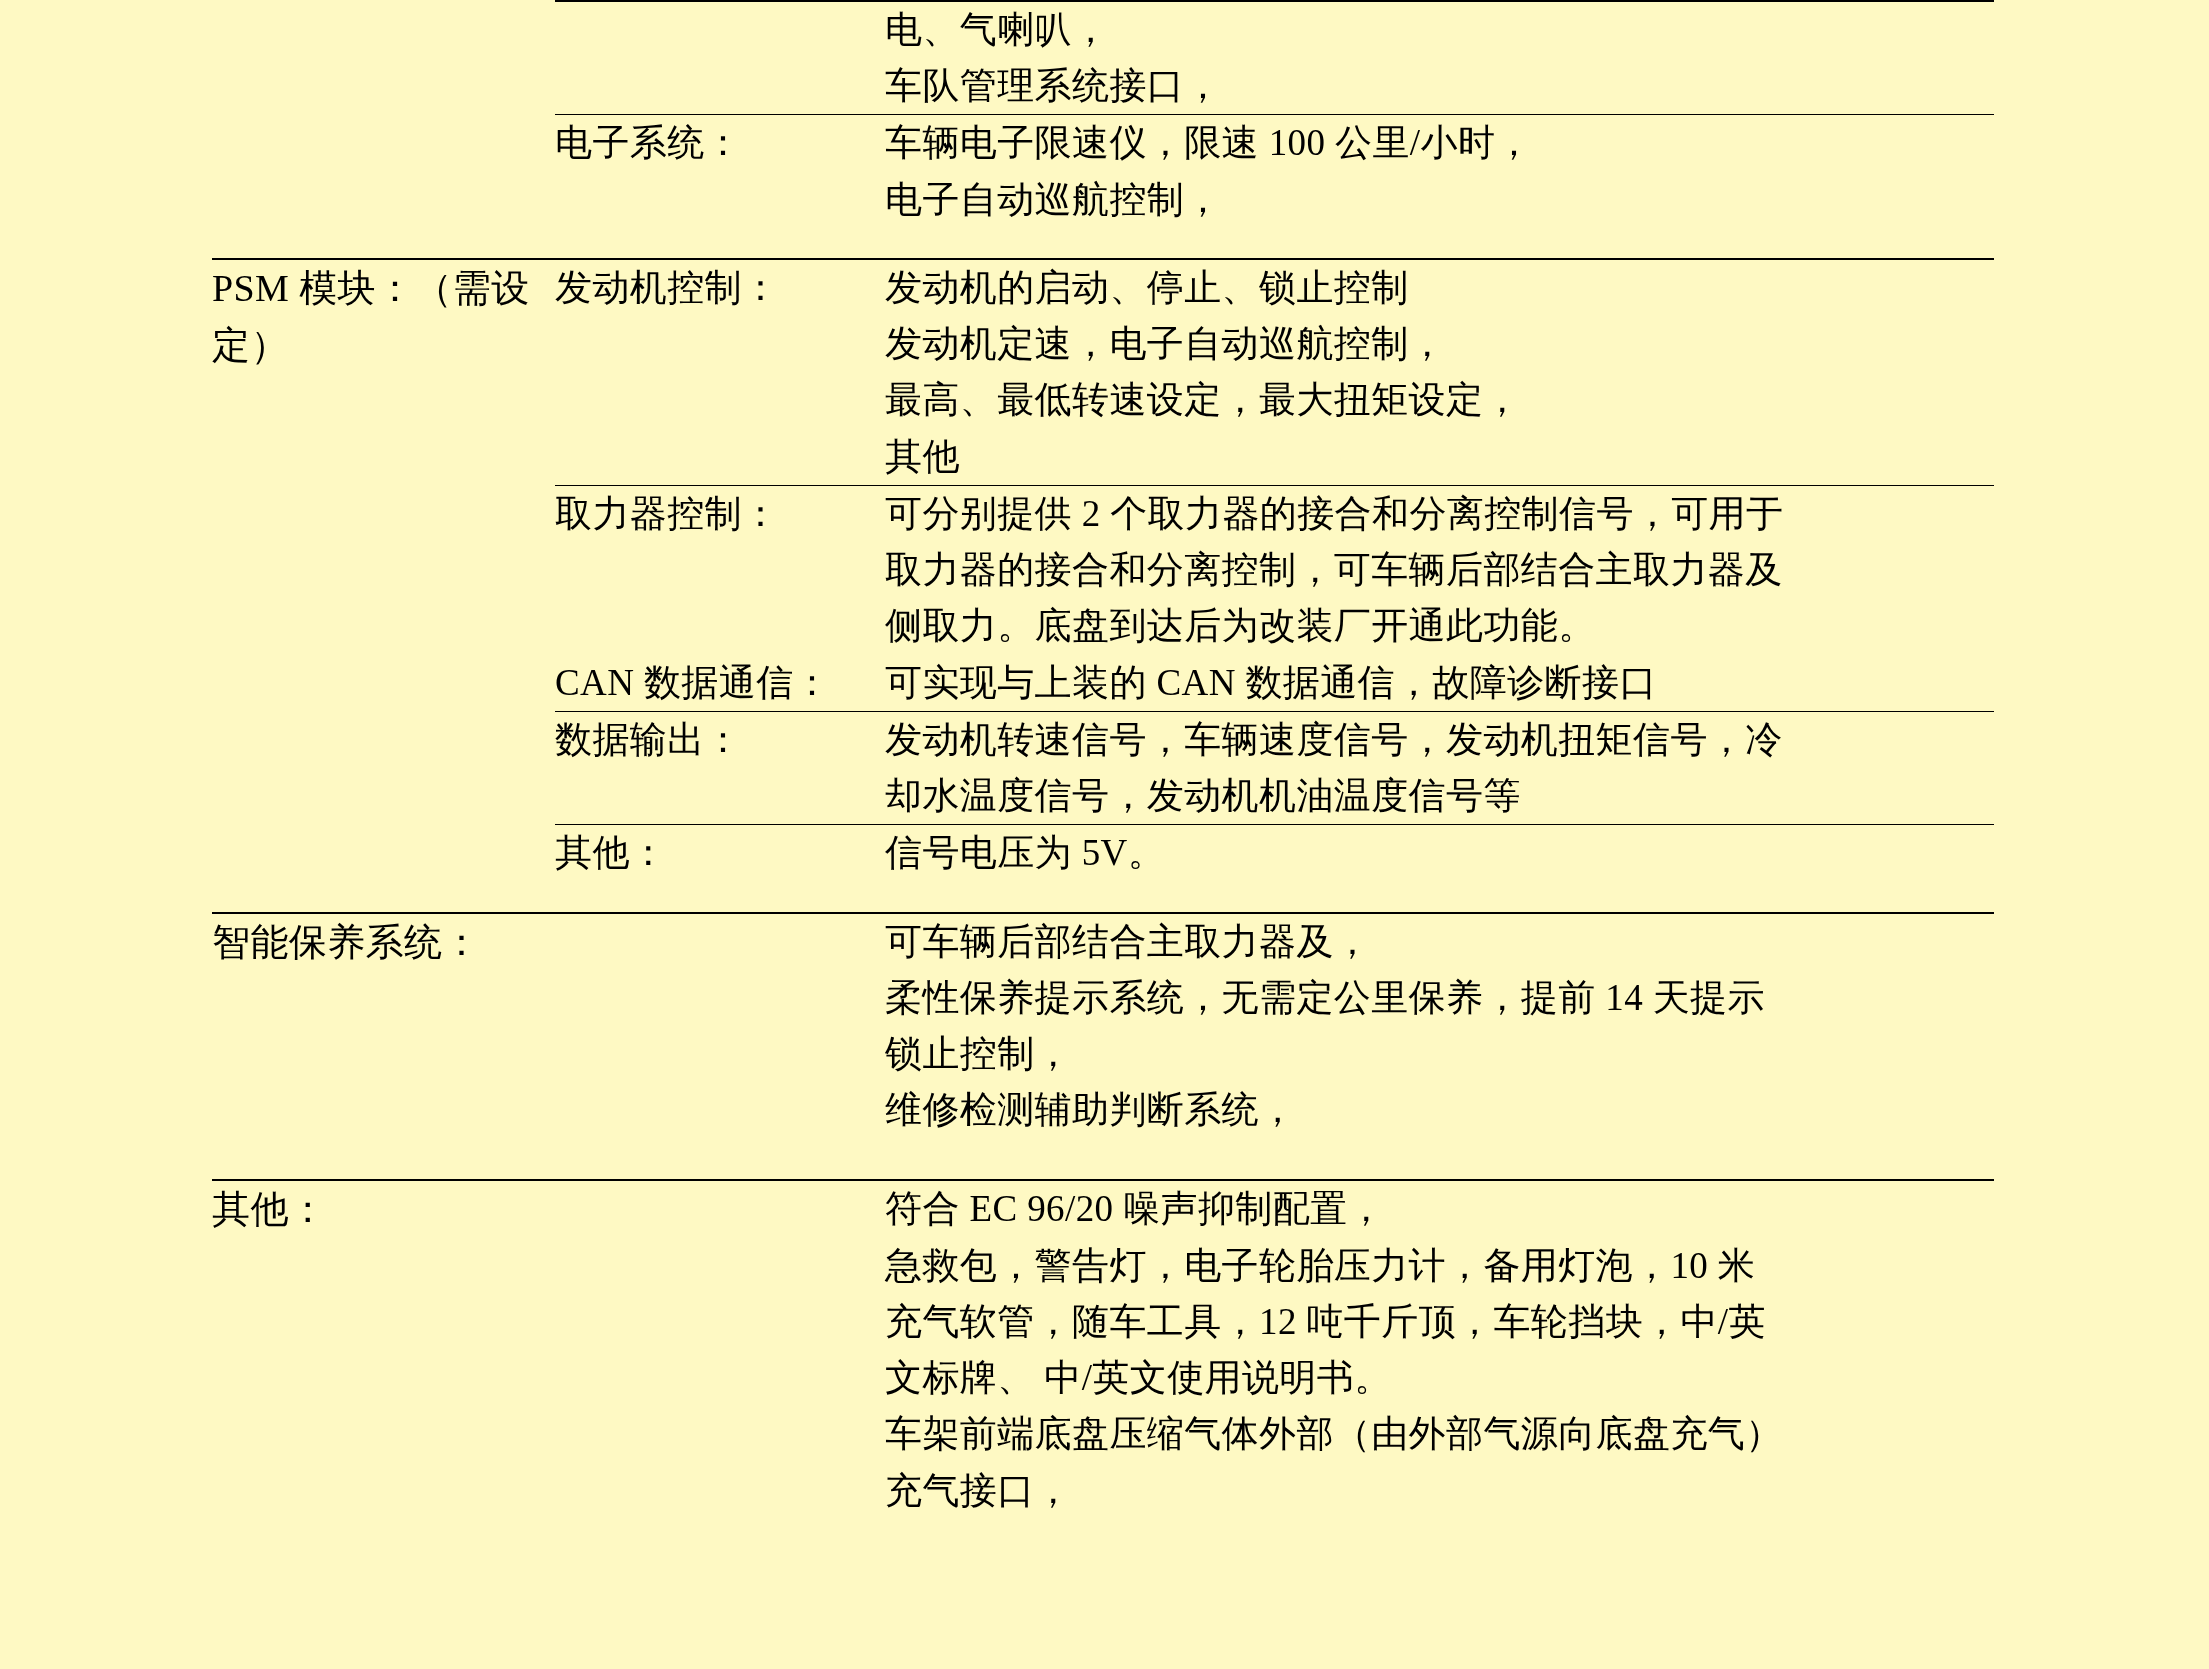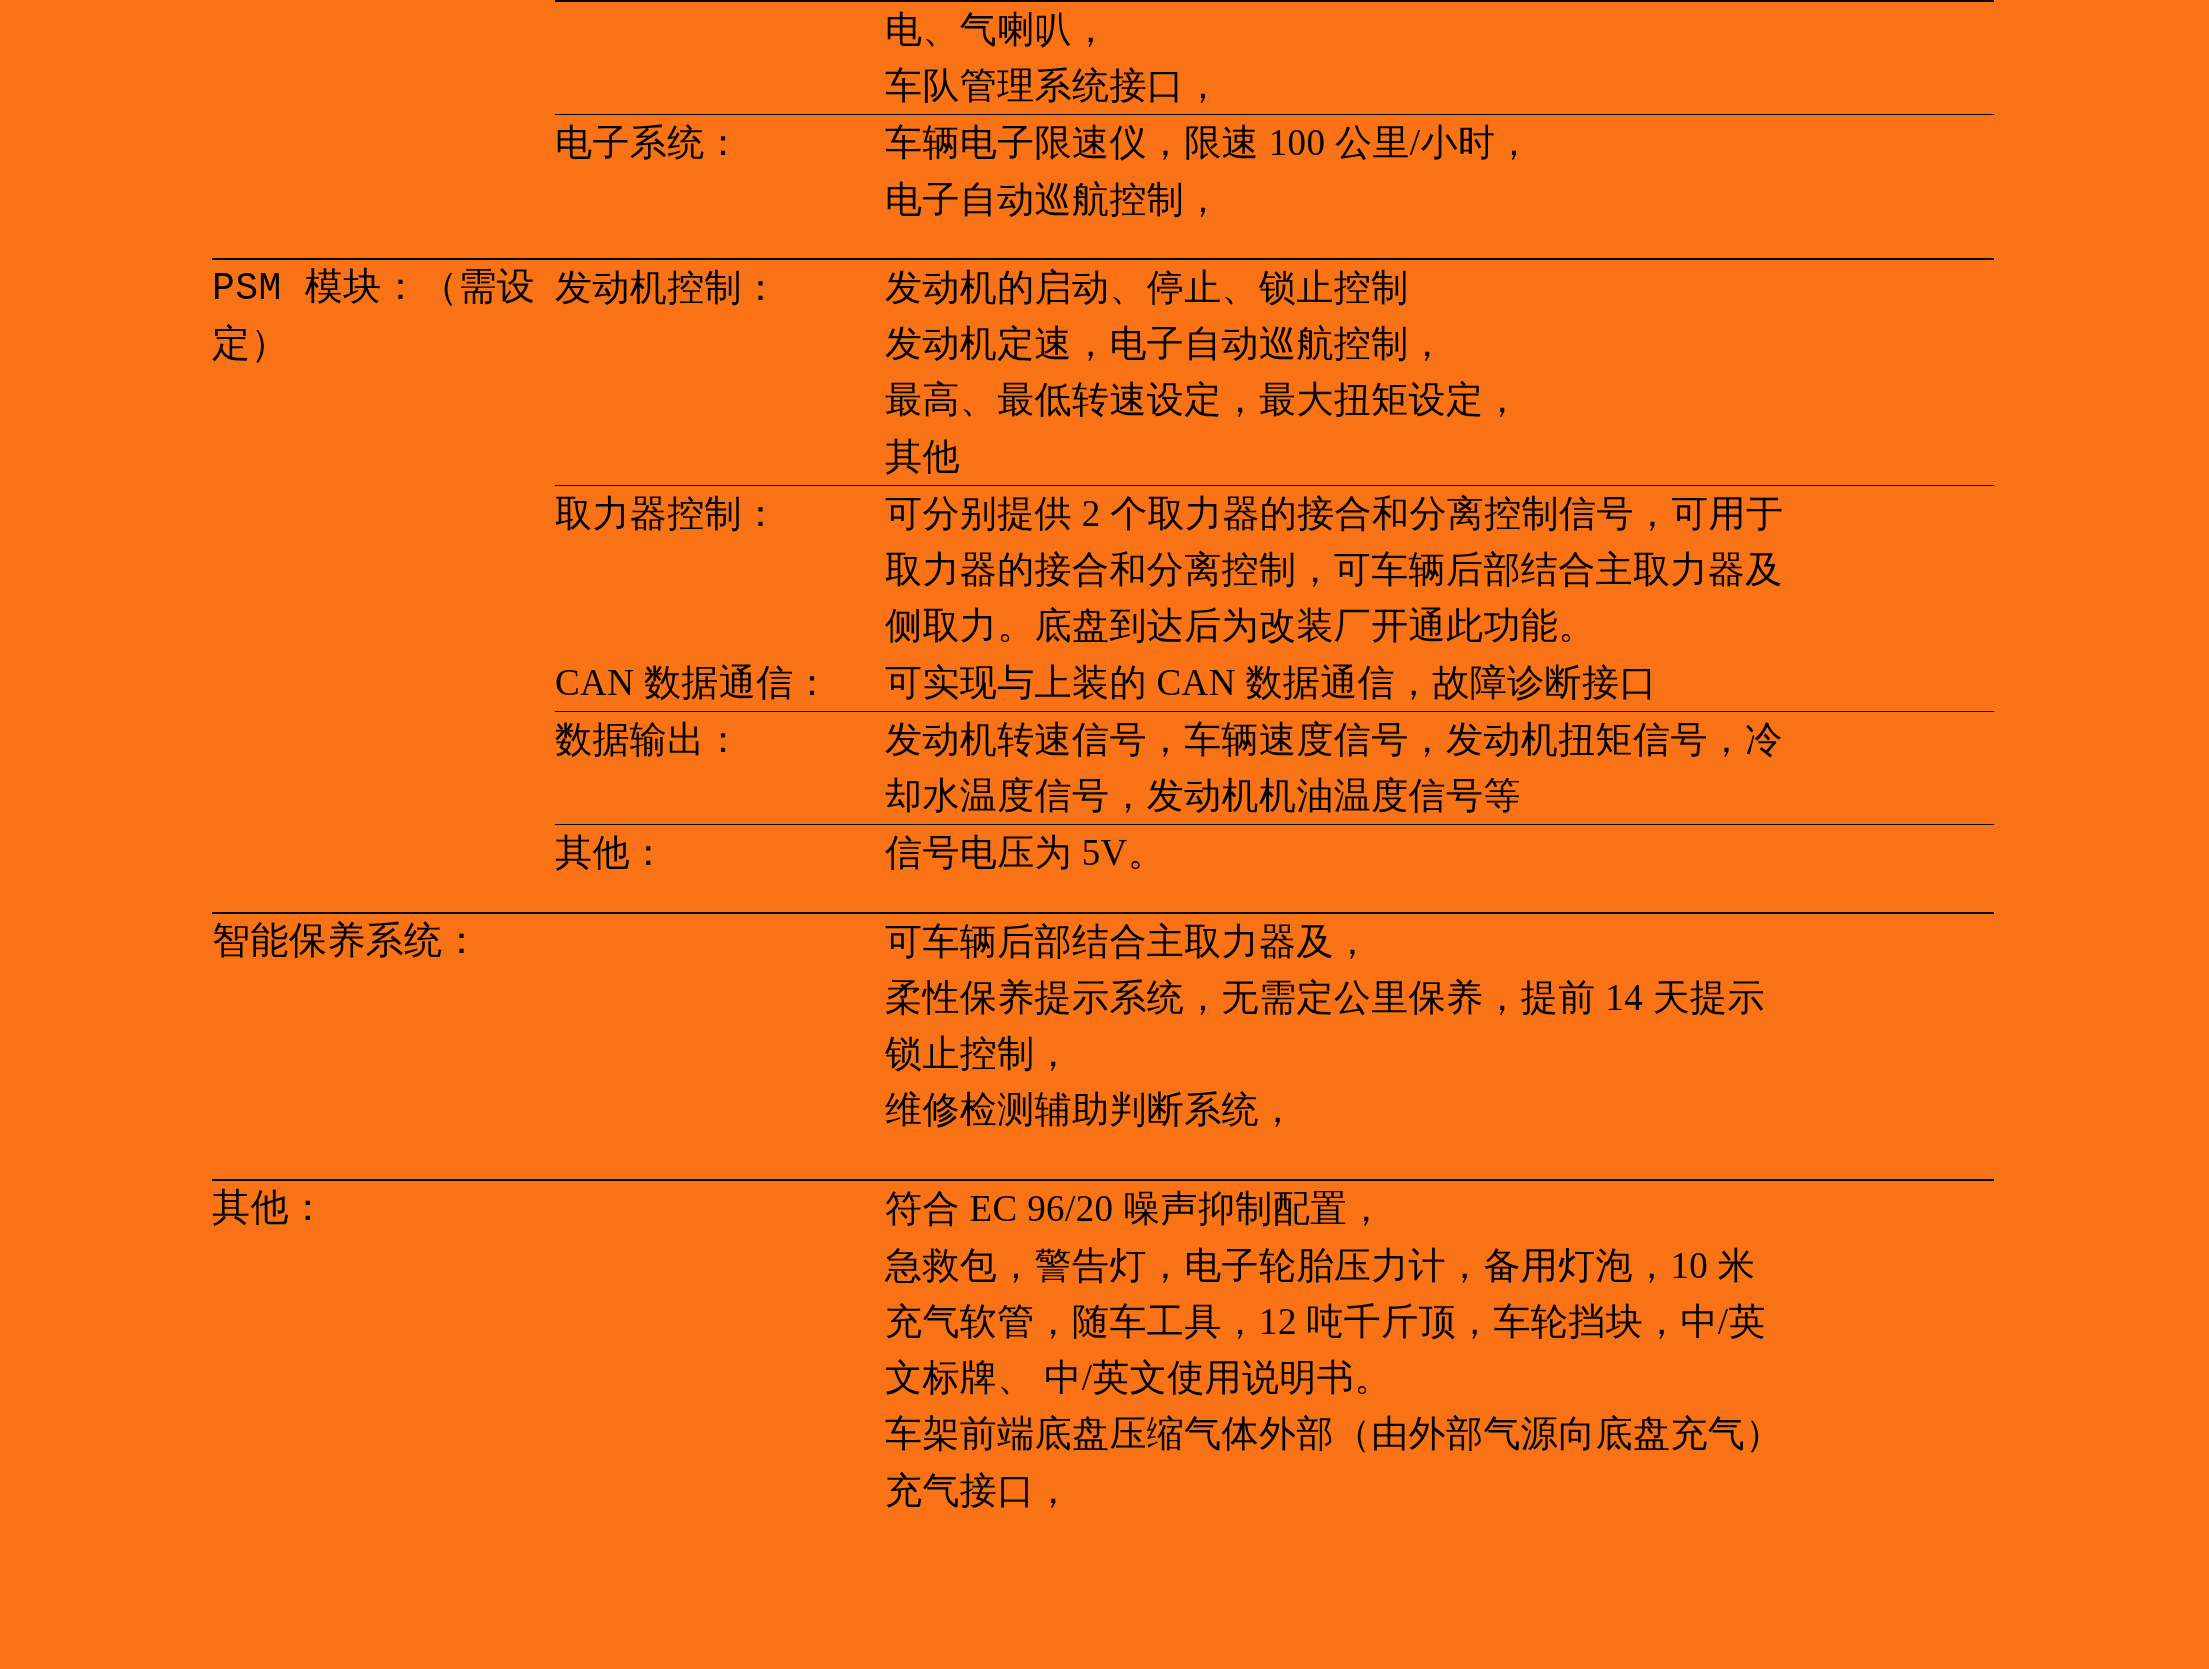--- a/index.html
+++ b/index.html
@@ -8,21 +8,21 @@
     background: #ffffff;
   }
   body {
     font-family: "Liberation Serif", "DejaVu Serif", serif;
     color: #000000;
   }
   .page {
     position: relative;
     width: 2209px;
     height: 1669px;
-    background: #f97316;
+    background: #fef9c3;
     overflow: hidden;
   }
   .spec-table {
     position: absolute;
     left: 212px;
     top: 0px;
     width: 1782px;
     border-collapse: collapse;
     table-layout: fixed;
   }
@@ -33,21 +33,20 @@
     line-height: 1.52;
     letter-spacing: 0.4px;
   }
   col.c-label { width: 343px; }
   col.c-sub   { width: 330px; }
   col.c-body  { width: 1109px; }
 
   .cell-label {
     padding: 9px 10.7px 12.5px 7.1px;
     font-size: 38px;
-    font-family: Liberation Mono, monospace;
   }
   .cell-sub {
     padding: 9px 14.3px 12.5px 5.3px;
     margin-left: 12px;
   }
   .cell-body {
     padding: 9px 0 12.5px 0;
     white-space: nowrap;
   }
   

